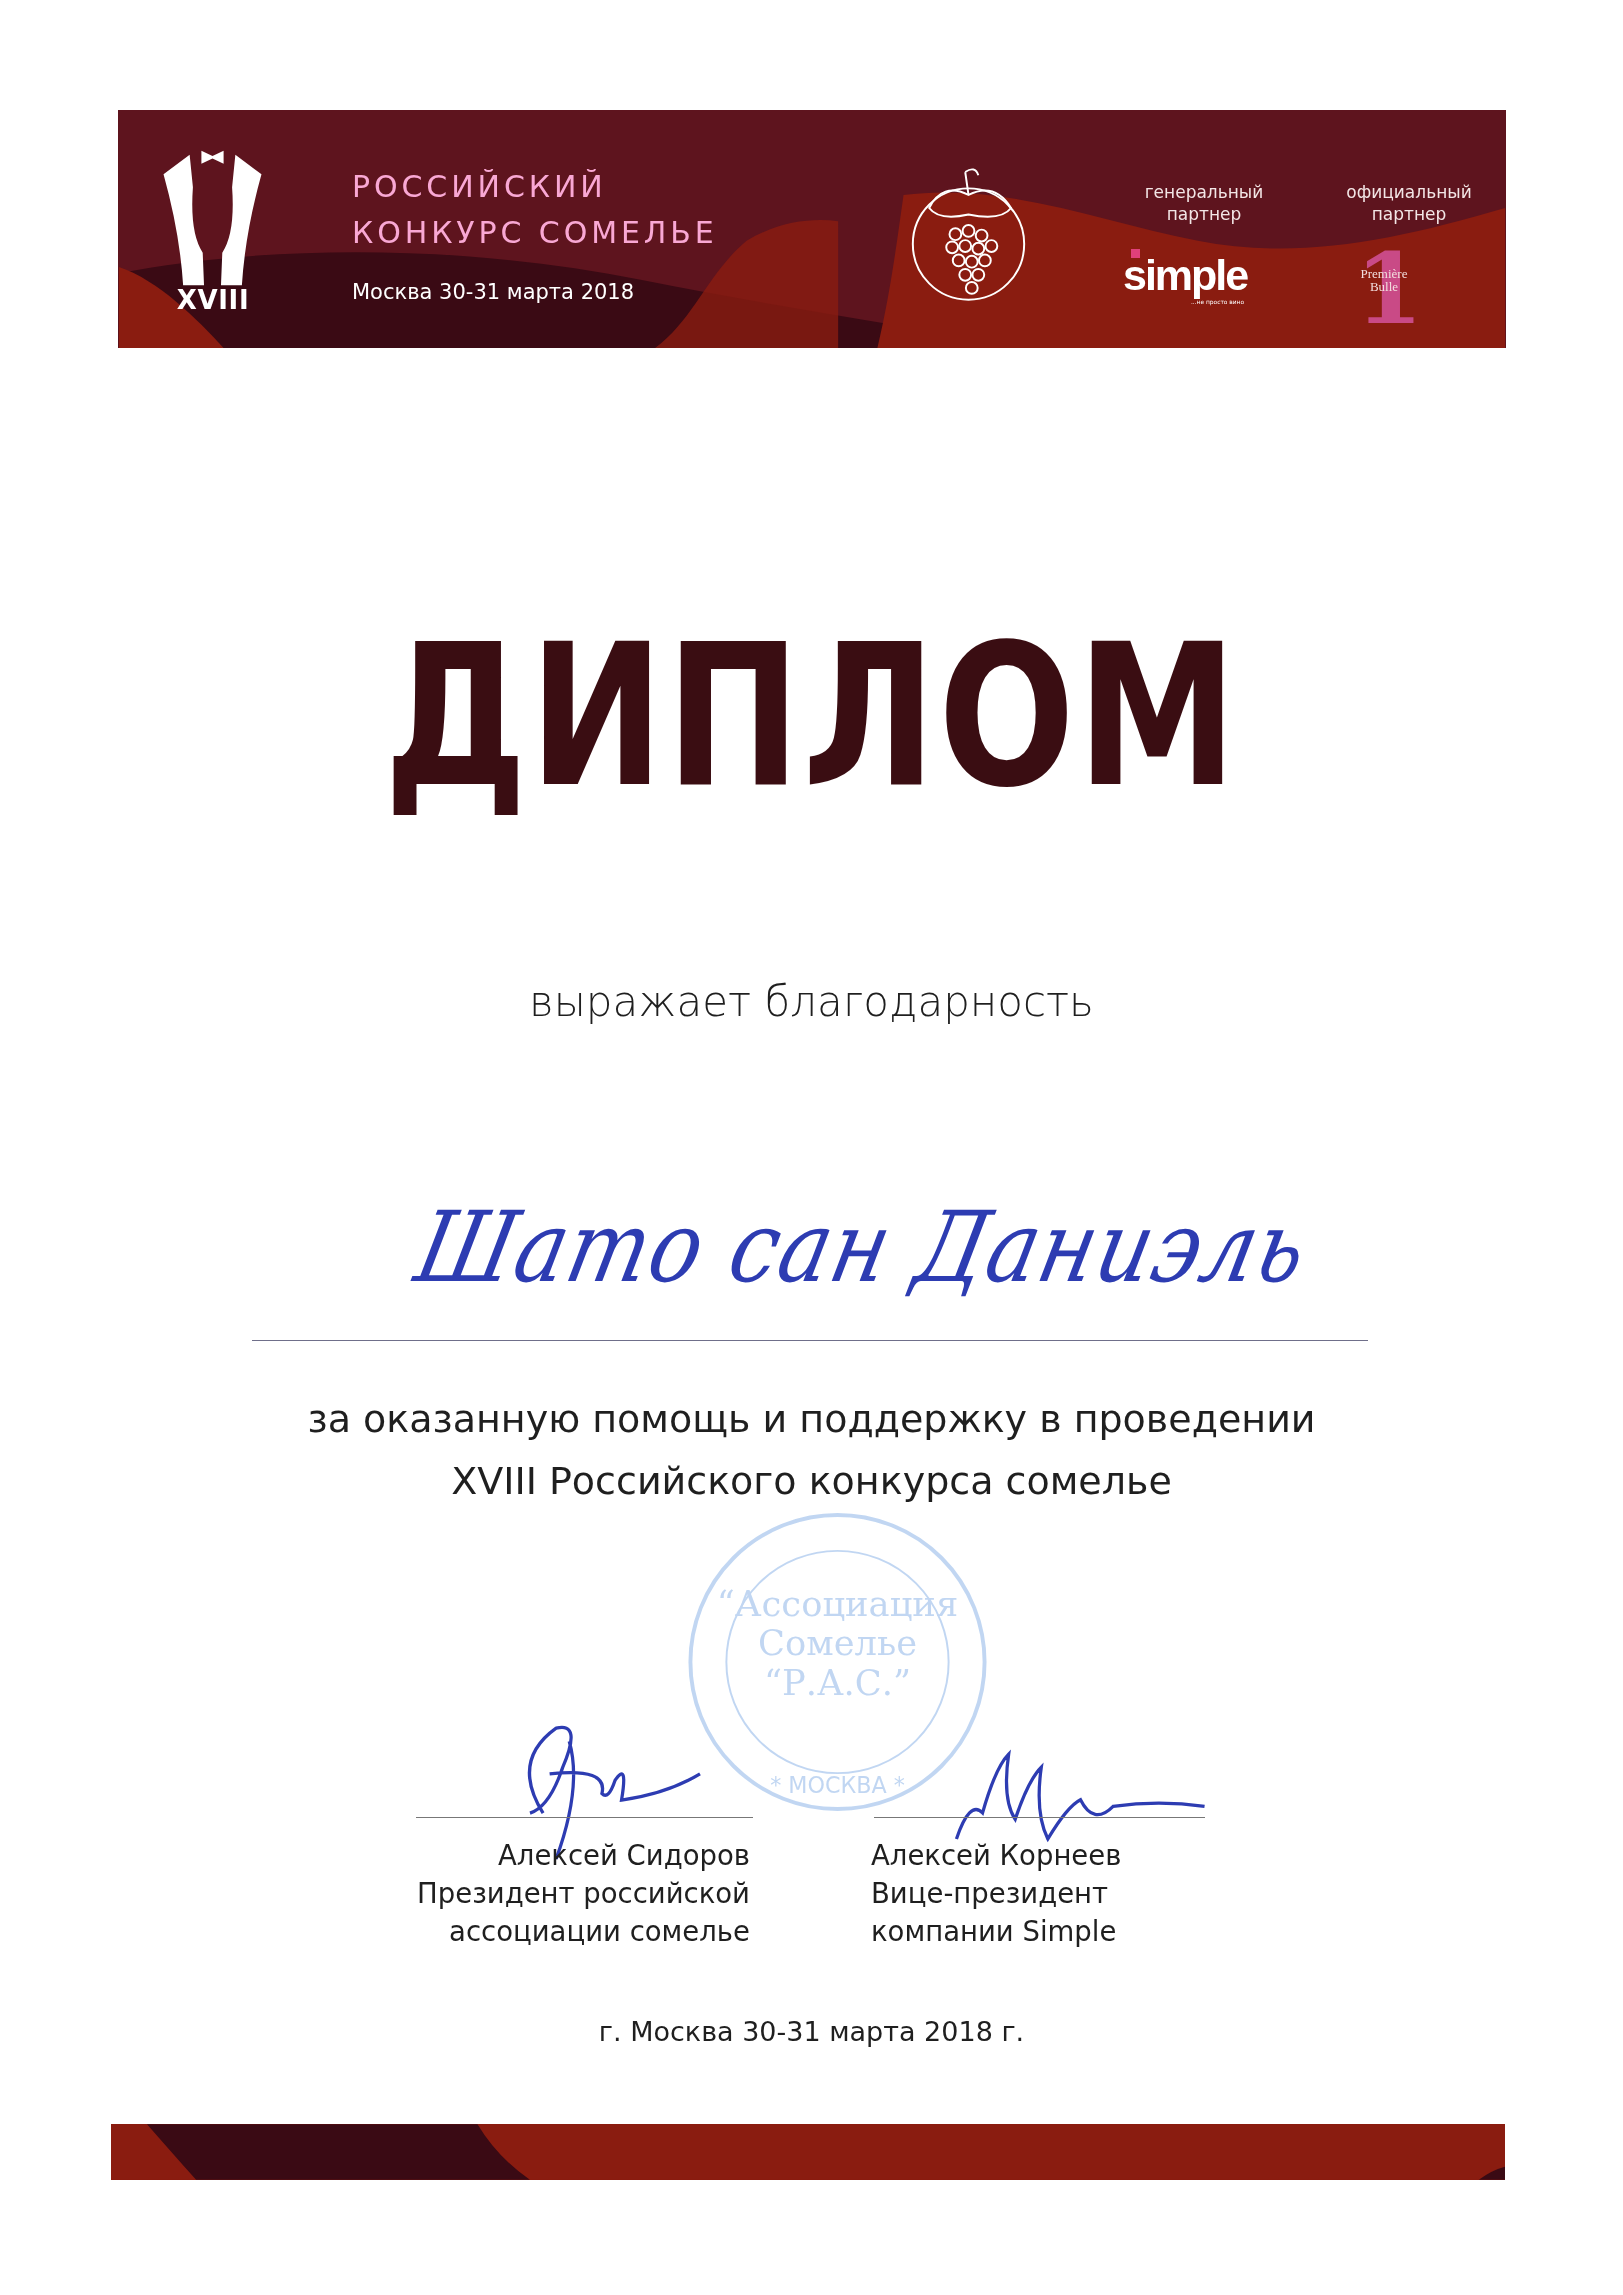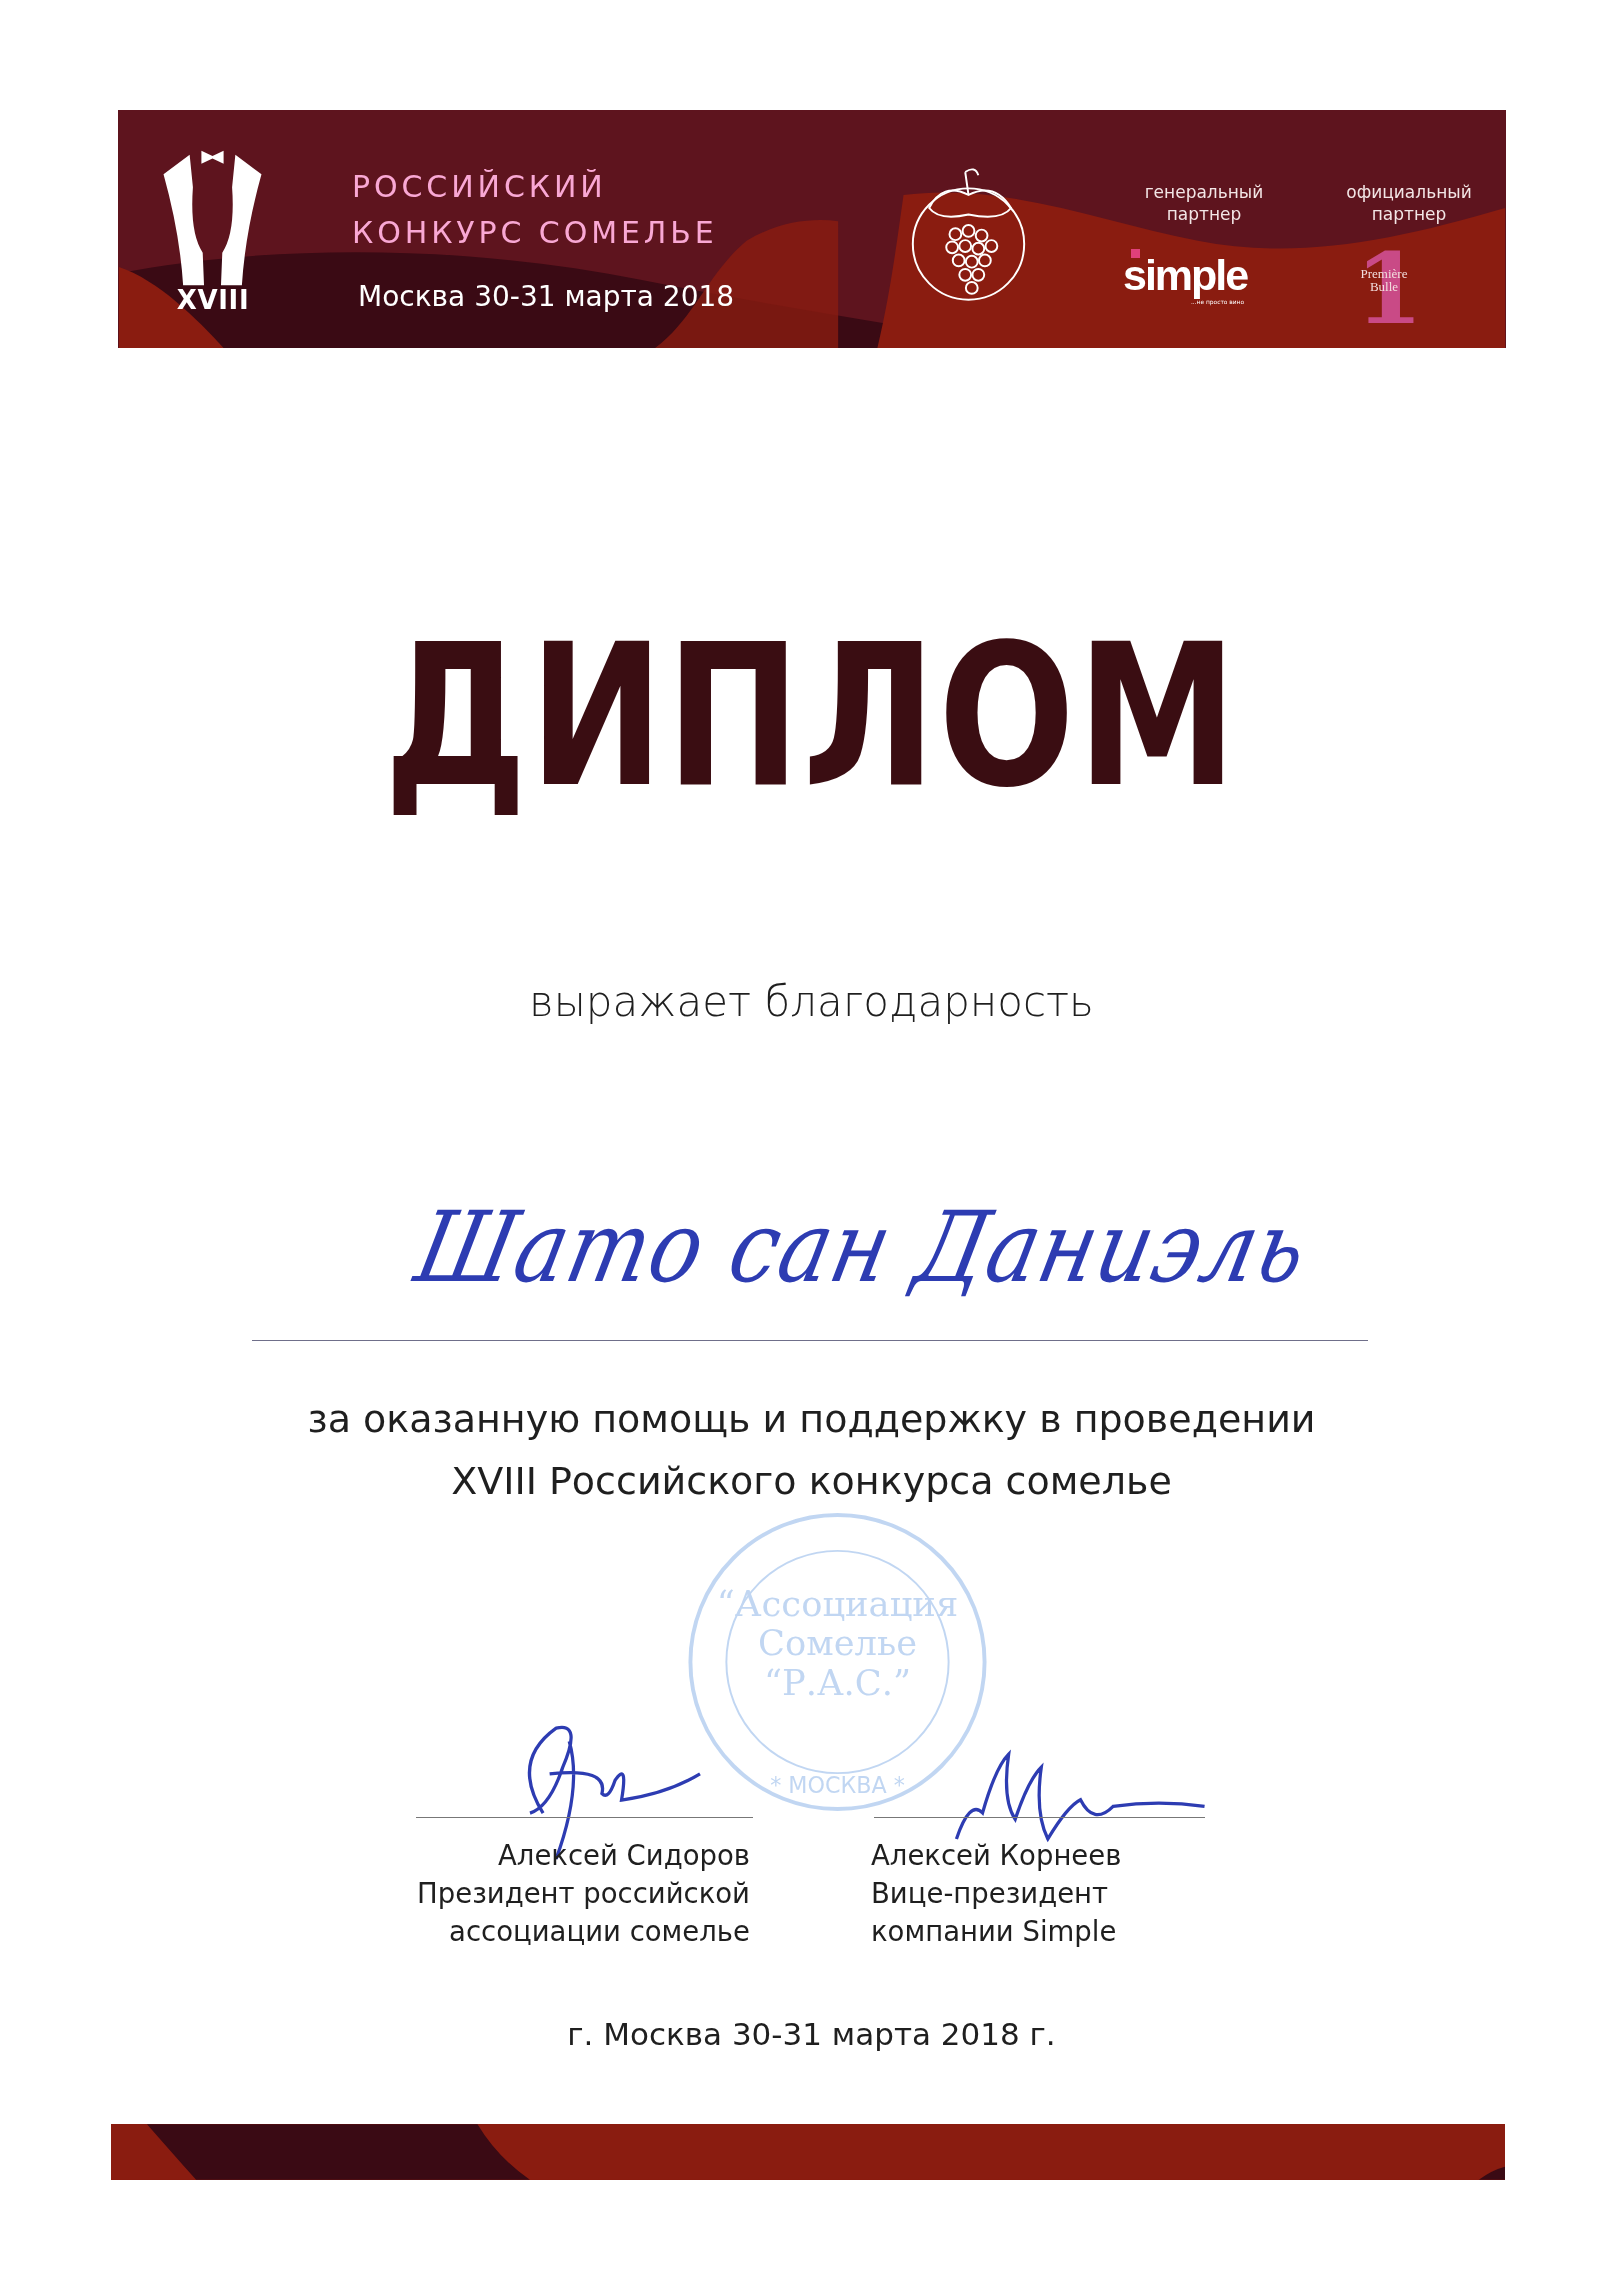--- a/index.html
+++ b/index.html
@@ -8,21 +8,21 @@
 
   .banner { position:absolute; left:118px; top:110px; width:1388px; height:238px;
             background:#5e141e; overflow:hidden; }
   .banner svg.bg { position:absolute; left:0; top:0; }
   .logo-figure { position:absolute; left:39px; top:38px; width:111px; height:144px; }
   .logo-num { position:absolute; left:46px; top:175px; width:98px; text-align:center;
               color:#fff; font-weight:bold; font-size:26px; letter-spacing:0.7px; }
   .banner-title { position:absolute; left:234px; top:54px; color:#f9a8d4;
                   font-family:"DejaVu Sans", sans-serif; font-size:30px; line-height:46px;
                   letter-spacing:3.9px; }
-  .banner-sub { position:absolute; left:234px; top:170px; color:#fff; font-size:28px;margin-left:6px; }
+  .banner-sub { position:absolute; left:234px; top:170px; color:#fff; font-size:21px; }
   .assoc-emblem { position:absolute; left:785px; top:52px; width:131px; height:151px; }
   .partner { position:absolute; top:71px; width:170px; text-align:center; color:#f3e6e6;
              font-size:17px; line-height:22px; }
   .partner.general { left:1001px; }
   .partner.official { left:1206px; }
   .simple-logo { position:absolute; left:1005px; top:141px; width:131px; color:#fff;
                  font-family:"Liberation Sans", sans-serif; font-weight:bold; font-size:43px;
                  letter-spacing:-2px; }
   .simple-dot { position:absolute; left:1013px; top:139px; width:9.2px; height:9.2px; background:#e0407a; }
   .simple-tag { position:absolute; left:1073px; top:189px; color:#fff; font-size:5.9px; }
@@ -45,21 +45,21 @@
 
   .stamp { position:absolute; left:661px; top:1505px; width:353px; height:314px; opacity:.55; }
   .sig-line { position:absolute; height:1.3px; background:#777; top:1817px; }
   .sig-line.left { left:416px; width:337px; }
   .sig-line.right { left:874px; width:331px; }
   .sig-svg { position:absolute; }
   .signer { position:absolute; top:1836px; font-size:27.5px; line-height:38px; color:#1f1f1f; }
   .signer.left { left:393px; width:357px; text-align:right; }
   .signer.right { left:871px; width:393px; text-align:left; }
   .place-date { position:absolute; left:0; width:1623px; top:2016px; text-align:center;
-                font-size:31px; color:#1f1f1f; }
+                font-size:27px; color:#1f1f1f; }
 
   .footer-bar { position:absolute; left:111px; top:2124px; width:1394px; height:56px; overflow:hidden; background:#8a1c10; }
 </style>
 </head>
 <body>
 
 <div class="banner">
   <svg class="bg" width="1388" height="238" viewBox="0 0 2120 364">
     <rect width="2120" height="364" fill="#5e141e"></rect>
     <path d="M0 250 C200 210 500 200 800 260 C1000 300 1200 330 1400 364 L0 364 Z" fill="#3a0a14"></path>

